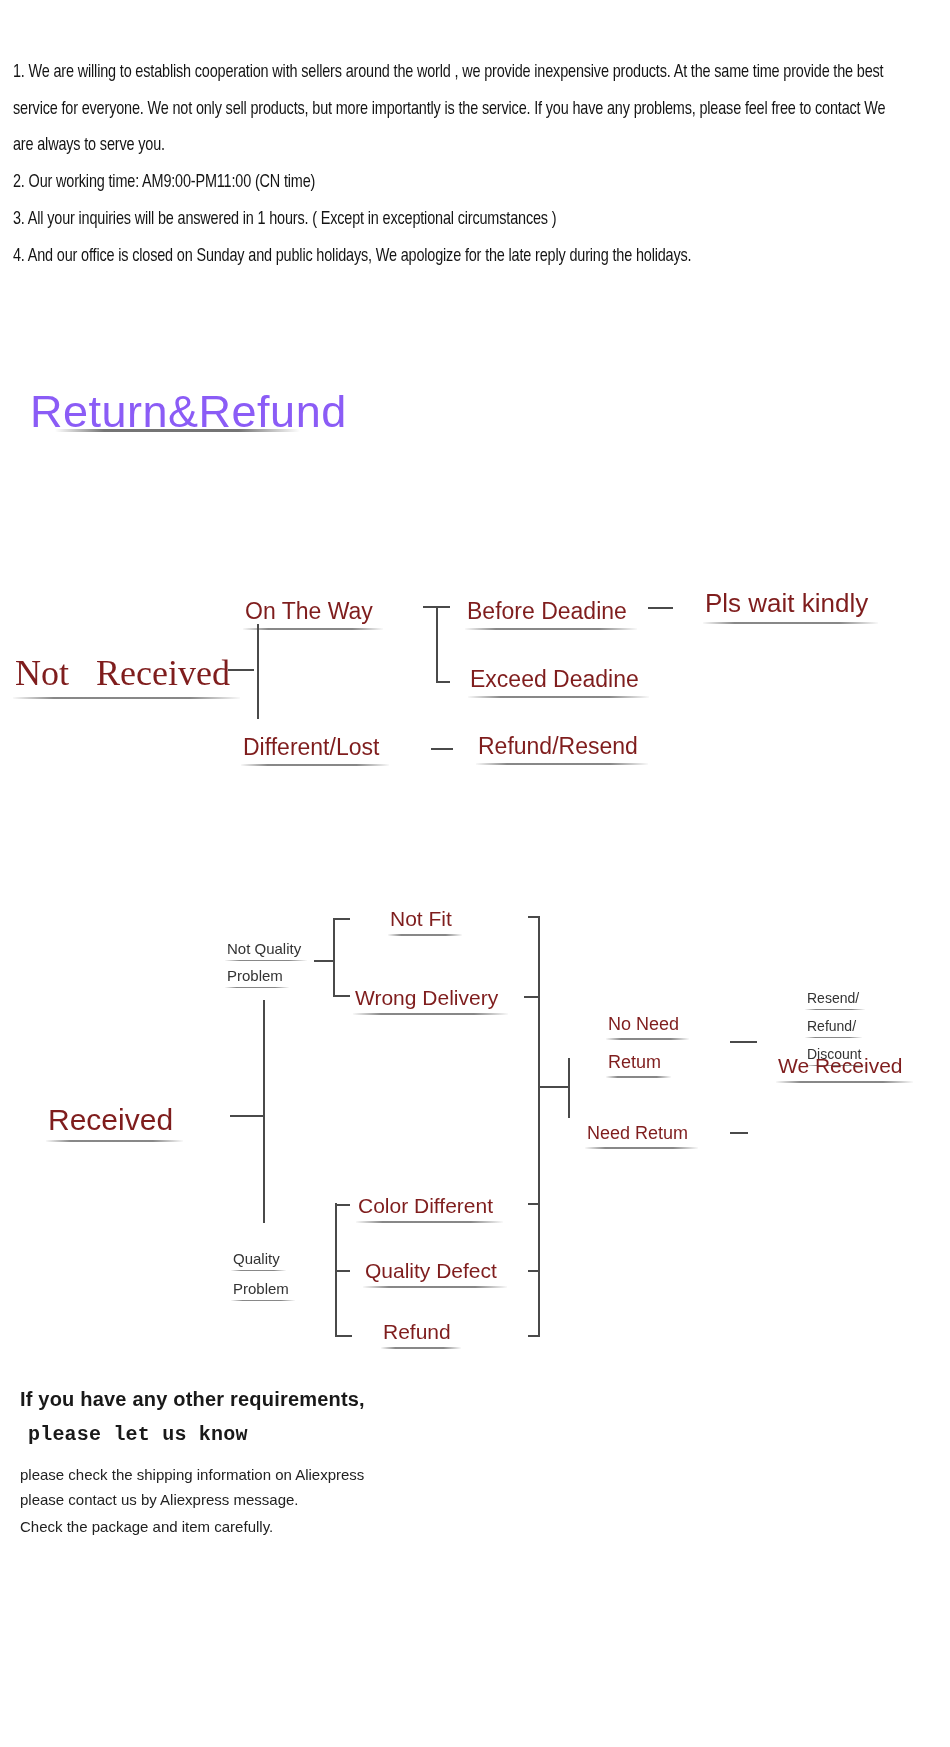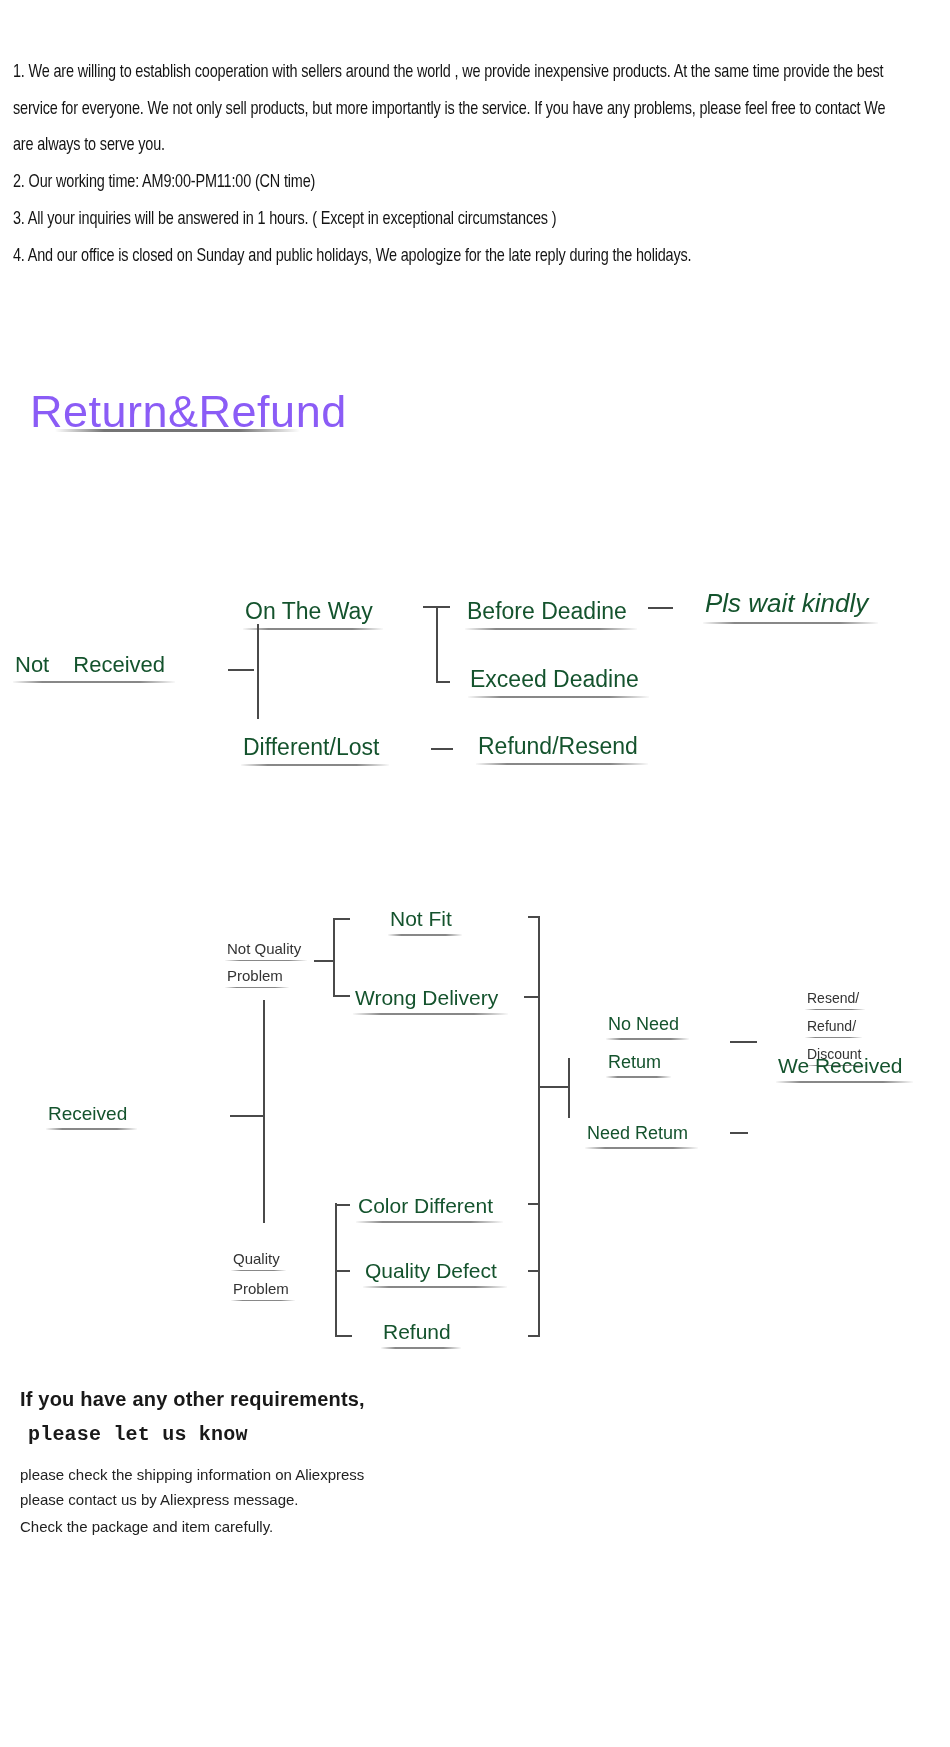--- a/index.html
+++ b/index.html
@@ -8,24 +8,24 @@
     font-family:"Liberation Sans", sans-serif;color:#1c1c1c;
   }
   
   .intro{position:absolute;left:13px;top:53px;width:1180px;transform:scaleX(0.78);transform-origin:0 0;}
   .intro-line{white-space:nowrap;font-size:18.5px;line-height:36.7px;color:#141414;letter-spacing:-0.2px;}
   
   .title{position:absolute;left:30px;top:366px;font-size:45px;letter-spacing:0.5px;color:#8b5cf6;white-space:nowrap;margin-top:20px;}
   .title-underline{position:absolute;left:55px;top:429px;width:245px;height:3px;
     background:linear-gradient(to right,rgba(120,120,120,0),rgba(70,70,70,.75) 20%,rgba(70,70,70,.75) 75%,rgba(140,140,140,0));}
   
-  .node{position:absolute;white-space:nowrap;color:#14532d;}
+  .node{position:absolute;white-space:nowrap;color:#7f1d1d;}
   .node::after{content:"";position:absolute;left:-2px;right:-10px;bottom:-5px;height:2px;
     background:linear-gradient(to right,rgba(130,130,130,.05),rgba(85,85,85,.7) 18%,rgba(85,85,85,.7) 78%,rgba(150,150,150,.05));}
-  .fs28{font-size:22px;} .fs27{font-size:19px;} .fs26{font-size:26px;font-style:italic;} .fs23{font-size:23px;}
+  .fs28{font-size:36px;font-family:Liberation Serif, serif;} .fs27{font-size:30px;} .fs26{font-size:26px;} .fs23{font-size:23px;}
   .fs21{font-size:21px;} .fs18{font-size:18px;} .fs15{font-size:15px;color:#333;} .fs14{font-size:14px;color:#333;}
   .fs15::after,.fs14::after{bottom:-4px;height:1.5px;right:-6px;}
   .wide-gap{word-spacing:18px;}
   
   .hl{position:absolute;height:2px;background:#4a4a4a;}
   .vl{position:absolute;width:2px;background:#4a4a4a;}
   
   .foot-head{position:absolute;font-size:20px;font-weight:bold;color:#191919;white-space:nowrap;letter-spacing:0.2px;}
   .foot-note{position:absolute;font-size:15px;color:#222;white-space:nowrap;}
 </style>

